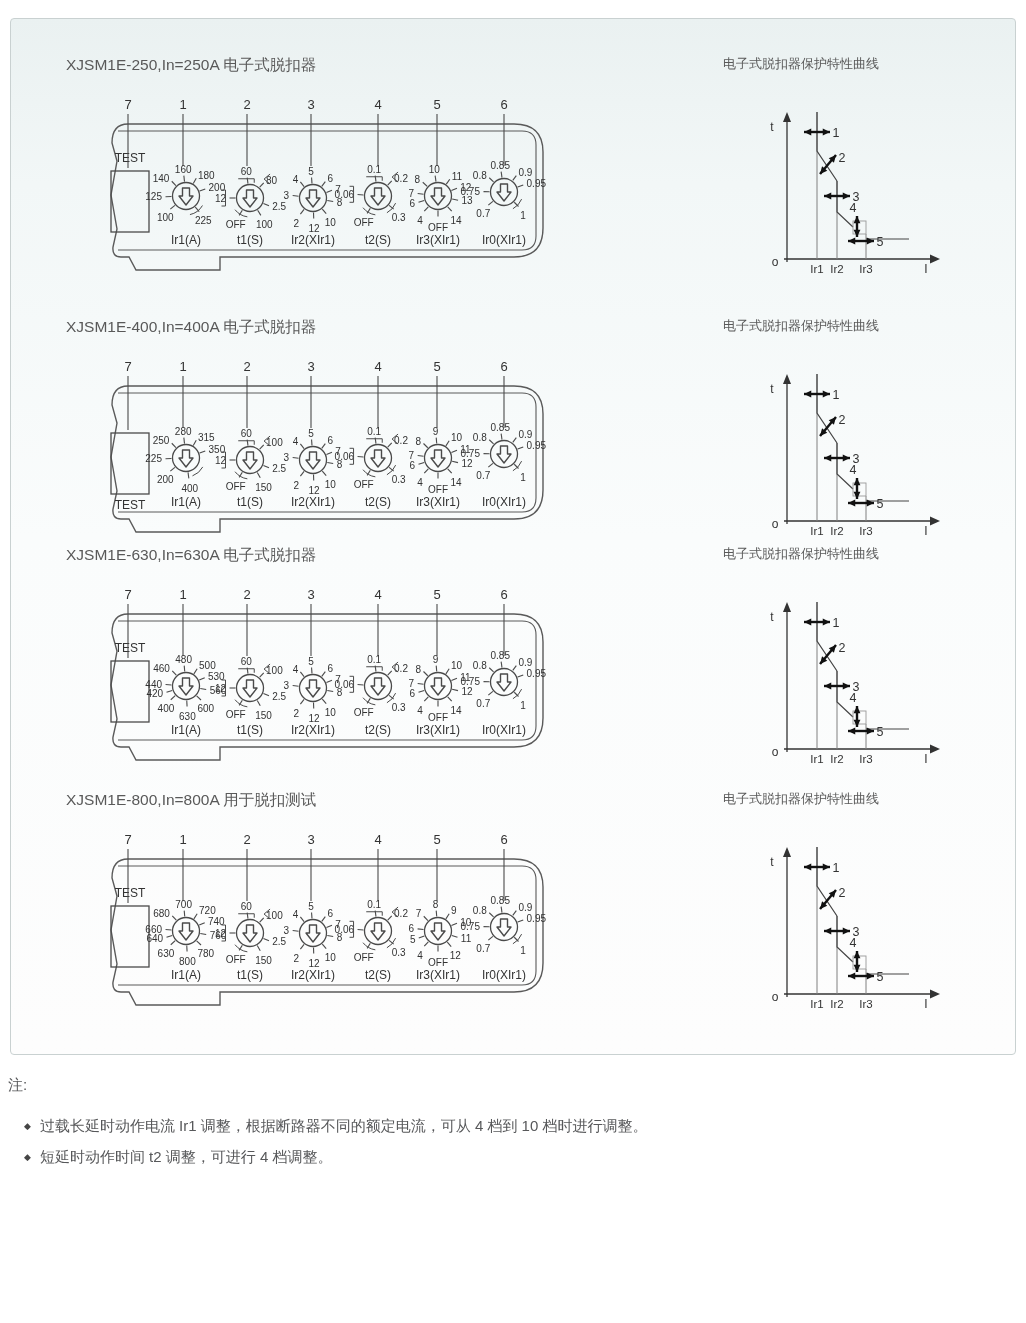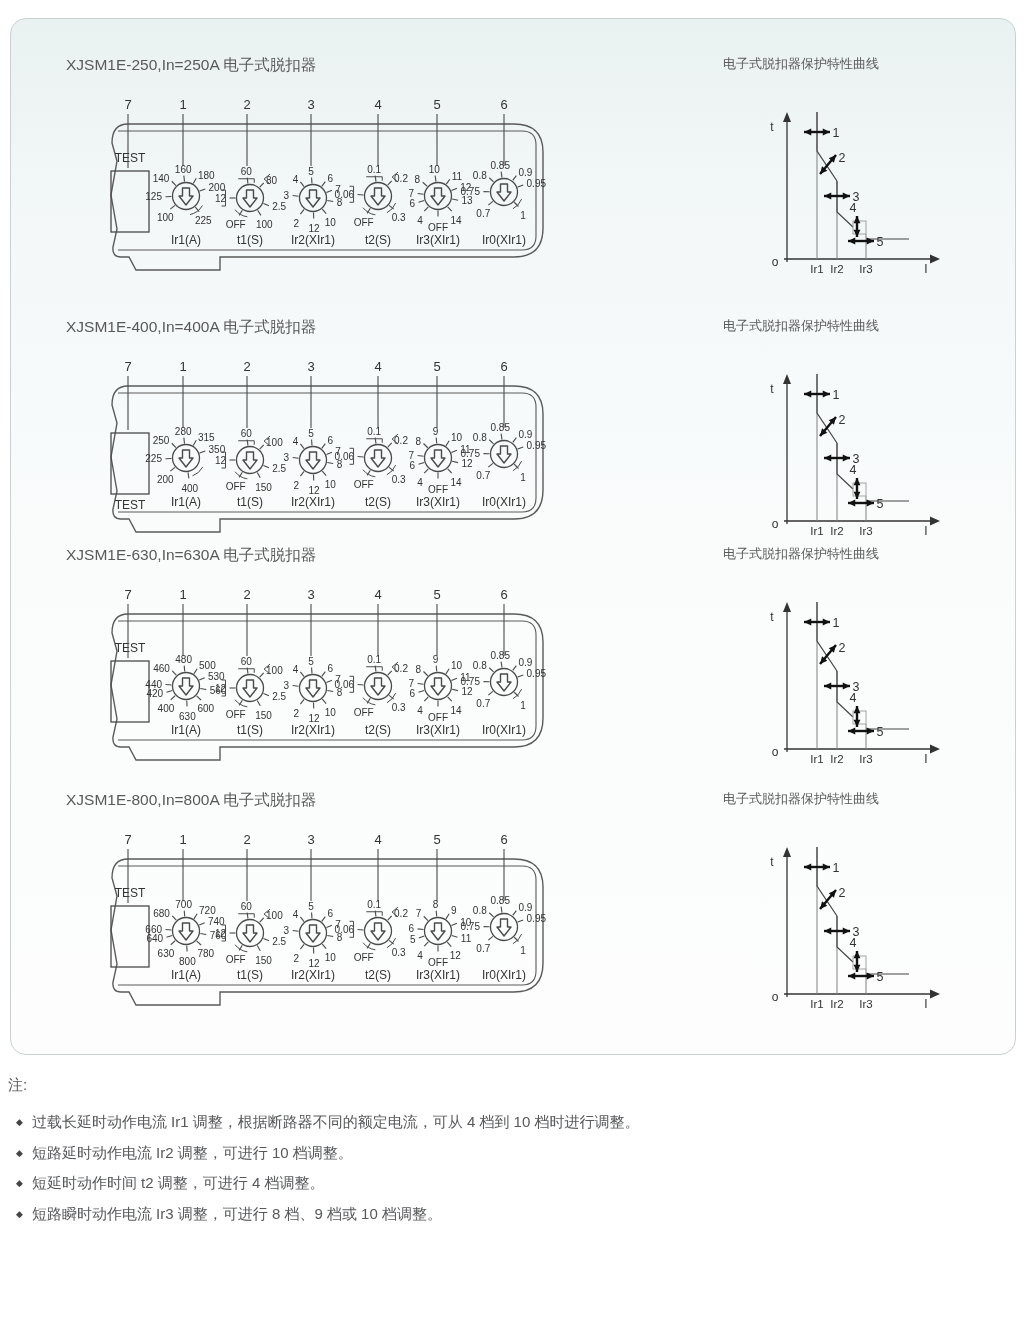--- a/index.html
+++ b/index.html
@@ -3,33 +3,33 @@
 <meta charset="utf-8">
 <style>
   html,body{margin:0;padding:0;}
   body{
     width:1026px;height:1323px;position:relative;background:#ffffff;
     font-family:"Liberation Sans","DejaVu Sans",sans-serif;color:#57585a;
     overflow:hidden;
   }
   .card{
     position:absolute;left:10px;top:18px;width:1004px;height:1035px;
-    border:1px solid #c9d1d1;border-radius:16px;
+    border:1px solid #c9d1d1;border-radius:4px;
     background:linear-gradient(180deg,#eaf1f1 0%,#f2f7f7 16%,#fafcfc 50%,#fdfdfd 100%);
   }
   .section{position:absolute;left:0;width:100%;height:245px;}
   .sec-title{position:absolute;left:55px;top:0;font-size:15.5px;color:#595959;white-space:nowrap;}
   .chart-title{position:absolute;left:712px;top:0;font-size:13px;color:#595959;white-space:nowrap;}
   .panel-svg{position:absolute;left:85px;top:41px;}
   .chart-svg{position:absolute;left:745px;top:49px;}
   svg{overflow:visible;}
   svg text{font-family:"Liberation Sans","DejaVu Sans",sans-serif;}
   .notes{position:absolute;left:8px;top:1074px;width:1012px;font-size:15px;color:#57585a;}
   .notes-heading{line-height:22px;margin-bottom:12px;}
-  .notes ul{list-style:none;margin:8px;padding:0;}
+  .notes ul{list-style:none;margin:16px;padding:0;}
   .notes li{line-height:28.6px;white-space:nowrap;}
   .blt{display:inline-block;font-size:9px;color:#454545;margin-right:9px;transform:translateY(-2px);}
 </style>
 </head>
 <body>
 
 <div class="card" id="card">
     <div class="section" style="top: 36px;">
       <div class="sec-title">XJSM1E-250,In=250A 电子式脱扣器</div>
       <div class="chart-title">电子式脱扣器保护特性曲线</div>
@@ -605,21 +605,21 @@
         <line x1="92" y1="137" x2="118" y2="137" stroke="#111" stroke-width="2.4"></line>
         <polygon points="118,137 110.76198669424029,140.407515720528 110.76198669424029,133.592484279472" fill="#111"></polygon>
         <polygon points="92,137 99.23801330575971,133.592484279472 99.23801330575971,140.40751572052798" fill="#111"></polygon>
         <text x="124" y="142" font-size="12.5" text-anchor="middle" fill="#333">5</text>
         <text x="61" y="169" font-size="11.5" text-anchor="middle" fill="#333">Ir1</text>
         <text x="81" y="169" font-size="11.5" text-anchor="middle" fill="#333">Ir2</text>
         <text x="110" y="169" font-size="11.5" text-anchor="middle" fill="#333">Ir3</text>
       </svg>
     </div>
     <div class="section" style="top: 771px;">
-      <div class="sec-title">XJSM1E-800,In=800A 电子式脱扣器</div>
+      <div class="sec-title">XJSM1E-800,In=800A 用于脱扣测试</div>
       <div class="chart-title">电子式脱扣器保护特性曲线</div>
       <svg width="460" height="187" viewBox="0 0 460 187" class="panel-svg">
         <path d="M 32 28 L 418 28 Q 447 28 447 56 L 447 132 Q 447 161 418 161 L 124 161 L 124 174 L 40 174 L 33 161 L 25 161 Q 16 161 17 151 L 21 133 L 15 99 L 21 65 L 16 47 Q 16 28 32 28 Z" fill="none" stroke="#5a5a5a" stroke-width="1.4"></path>
         <path d="M 22 35 L 426 35 Q 440 35 440 49 L 440 140 Q 440 154 426 154 L 22 154" fill="none" stroke="#5a5a5a" stroke-width="1.1"></path>
         <rect x="15" y="75" width="38" height="61" fill="none" stroke="#4a4a4a" stroke-width="1.3"></rect>
         <text x="34" y="66" font-size="12" text-anchor="middle" fill="#333">TEST</text>
         <text x="32" y="13" font-size="13" text-anchor="middle" fill="#333">7</text>
         <line x1="32" y1="18" x2="32" y2="72" stroke="#4a4a4a" stroke-width="1.1"></line>
         <text x="87" y="13" font-size="13" text-anchor="middle" fill="#333">1</text>
         <line x1="87" y1="18" x2="87" y2="70" stroke="#4a4a4a" stroke-width="1.1"></line>
@@ -807,17 +807,15 @@
         <text x="81" y="169" font-size="11.5" text-anchor="middle" fill="#333">Ir2</text>
         <text x="110" y="169" font-size="11.5" text-anchor="middle" fill="#333">Ir3</text>
       </svg>
     </div>
   </div>
 
 <div class="notes">
   <div class="notes-heading">注:</div>
   <ul>
     <li><span class="blt">◆</span><span>过载长延时动作电流 Ir1 调整，根据断路器不同的额定电流，可从 4 档到 10 档时进行调整。</span></li>
-    <li><span class="blt">◆</span><span>短路延时动作电流 Ir2 调整，可进行 10 档调整。</span></li>
     <li><span class="blt">◆</span><span>短延时动作时间 t2 调整，可进行 4 档调整。</span></li>
-    <li><span class="blt">◆</span><span>短路瞬时动作电流 Ir3 调整，可进行 8 档、9 档或 10 档调整。</span></li>
   </ul>
 </div>
 
 </body></html>

